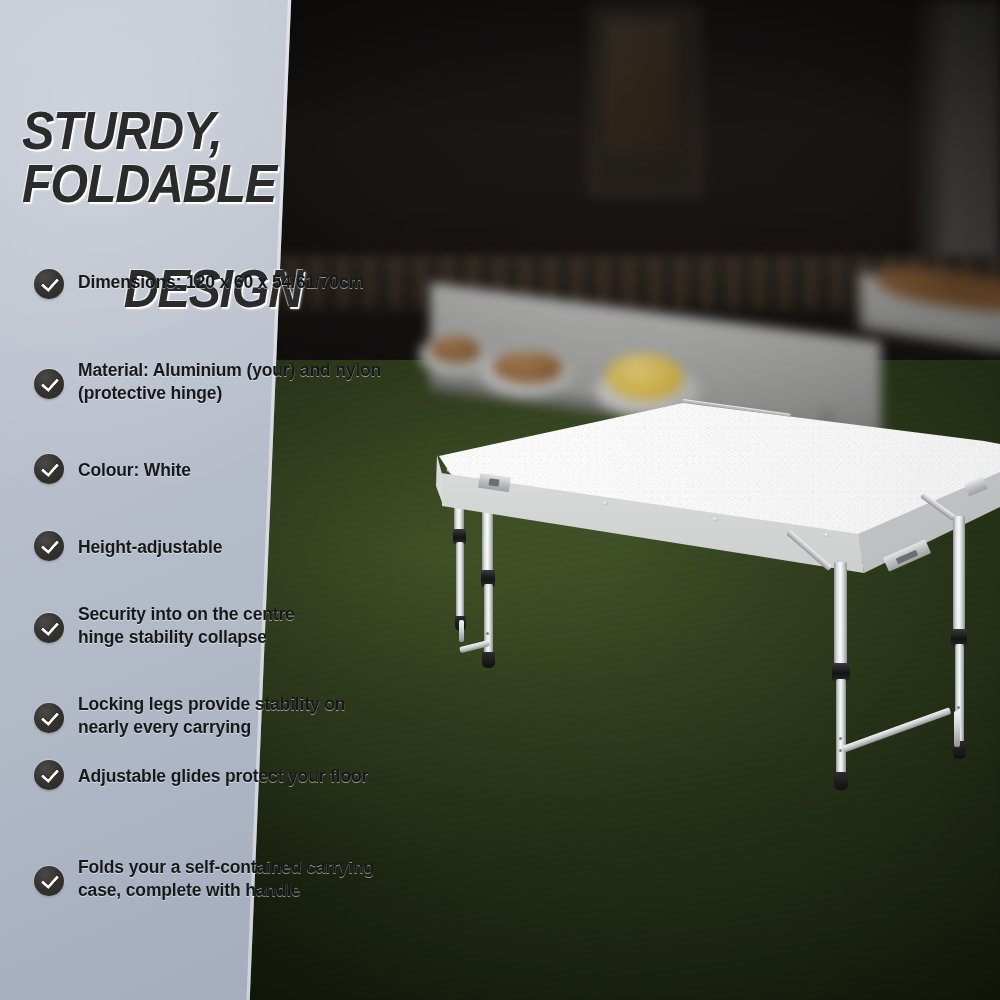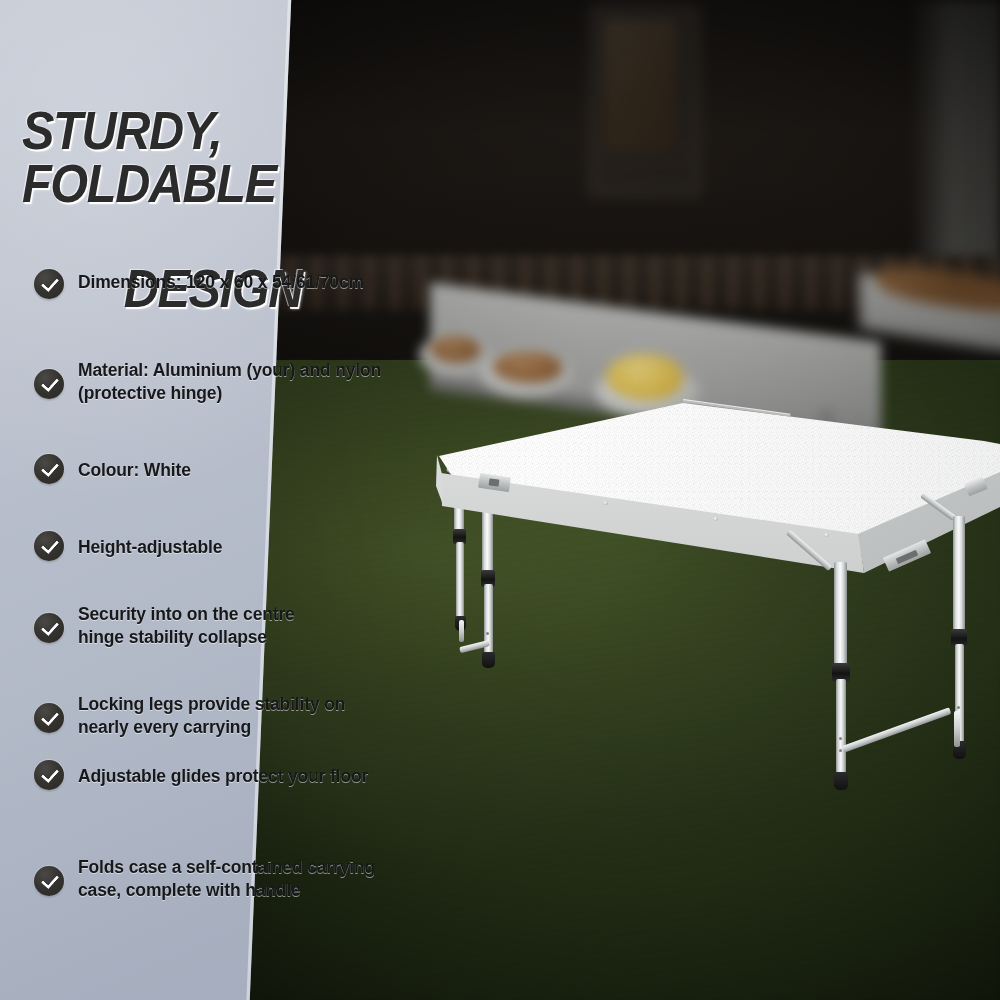--- a/index.html
+++ b/index.html
@@ -397,19 +397,19 @@
     </div>
 
     <div class="bullet" style="top:497px;">
       <span class="check"></span>
       <span class="btext">Adjustable glides protect your floor</span>
     </div>
 
     <div class="bullet two" style="top:591px;">
       <span class="check"></span>
       <span class="btext">
-        <span>Folds case a self-contained carrying</span><br>
+        <span>Folds your a self-contained carrying</span><br>
         <span>case, complete with handle</span>
       </span>
     </div>
 
   </div>
 </div>
 
 </body></html>

